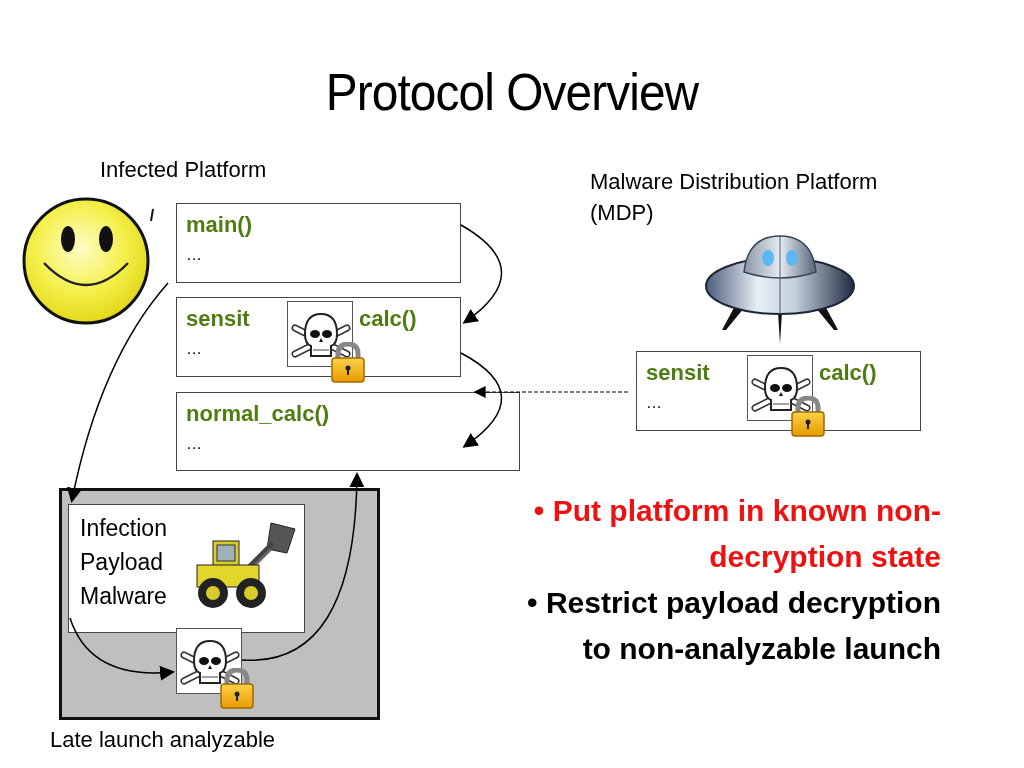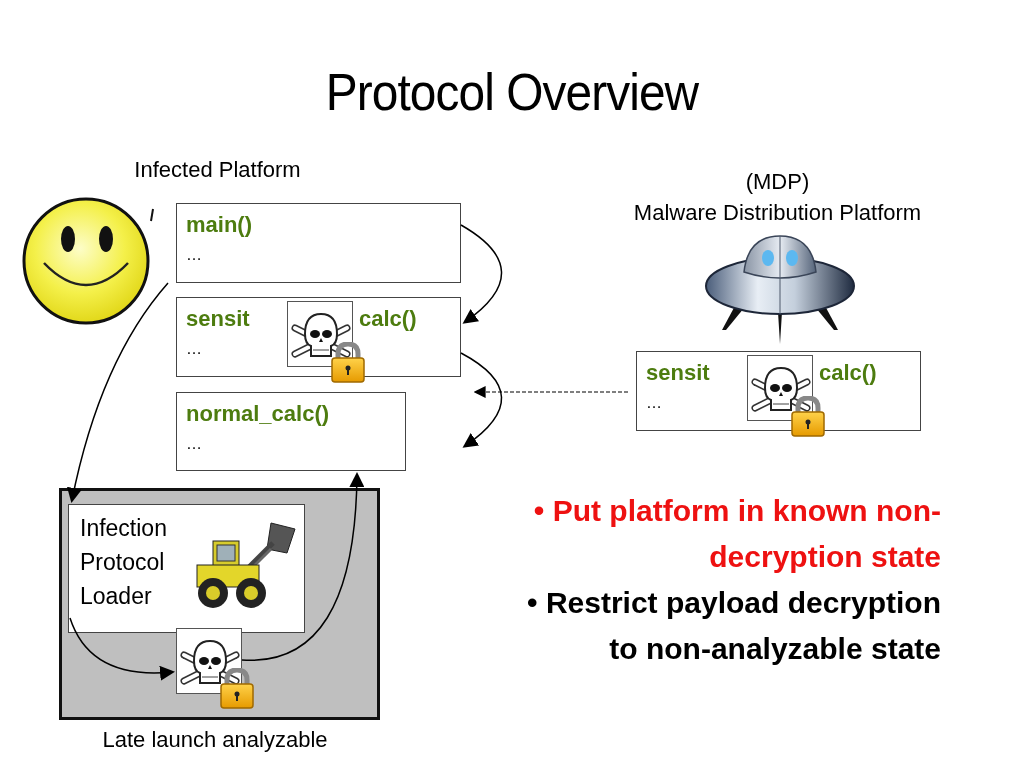--- a/index.html
+++ b/index.html
@@ -1,21 +1,21 @@
 <!DOCTYPE html>
 <html><head>
 <meta charset="utf-8">
 <style>
   html, body { margin: 0; padding: 0; }
   body { width: 1024px; height: 768px; background: #ffffff; position: relative; overflow: hidden;
          font-family: "Liberation Sans", sans-serif; }
   .abs { position: absolute; }
   .title { left: 0; top: 62px; width: 1024px; text-align: center; font-size: 52px; color: #000;
            font-family: "Liberation Sans", sans-serif; letter-spacing: -1px; transform: scaleX(0.92); }
-  .label { font-size: 22px; color: #000; font-family: "Liberation Sans", sans-serif; text-align: center; }
+  .label { font-size: 22px; color: #000; font-family: "Liberation Sans", sans-serif; }
   .codebox { background: #fff; border: 1.5px solid #444; box-sizing: border-box; }
   .code { font-family: Liberation Sans, sans-serif; font-weight: bold; font-size: 22px; color: #4d7c0f;
           position: absolute; left: 9px; top: 8px; white-space: pre; }
   .ellipsis { font-family: "Liberation Sans", sans-serif; font-size: 16px; position: absolute; left: 9px; top: 42px; }
   .skullbox { background: #fff; border: 1px solid #555; box-sizing: border-box; }
   .late { left: 59px; top: 488px; width: 321px; height: 232px; background: #bfbfbf;
           border: 3px solid #111; box-sizing: border-box; }
   .loaderbox { left: 68px; top: 504px; width: 237px; height: 129px; background: #fff; border: 1px solid #444; box-sizing: border-box; }
   .loadertext { font-size: 23px; line-height: 34px; position: absolute; left: 11px; top: 6px; }
   .bullets { left: 441px; top: 488px; width: 500px; font-size: 30px; font-weight: bold; line-height: 46px;
@@ -49,28 +49,28 @@
   <span class="code">main()</span>
   <span class="ellipsis">…</span>
 </div>
 
 <div class="abs codebox" style="left:176px; top:297px; width:285px; height:80px;">
   <span class="code">sensit</span>
   <span class="code" style="left:182px;">calc()</span>
   <span class="ellipsis">…</span>
 </div>
 
-<div class="abs codebox" style="left:176px; top:392px; width:230px; height:79px;">
+<div class="abs codebox" style="left:176px; top:392px; width:344px; height:79px;">
   <span class="code">normal_calc()</span>
   <span class="ellipsis">…</span>
 </div>
 
 <div class="abs label" style="left:590px; top:166px; width:375px; line-height:31px;">
+  <div>Malware Distribution Platform</div>
   <div>(MDP)</div>
-  <div>Malware Distribution Platform</div>
 </div>
 
 <svg class="abs" style="left:700px; top:232px;" width="160" height="112">
   <defs>
     <linearGradient id="ufob" x1="0" x2="1" y1="0" y2="0">
       <stop offset="0%" stop-color="#4a5d7a"></stop>
       <stop offset="35%" stop-color="#e8eef5"></stop>
       <stop offset="60%" stop-color="#c4cfdc"></stop>
       <stop offset="100%" stop-color="#1f2b40"></stop>
     </linearGradient>
@@ -93,22 +93,22 @@
 <div class="abs codebox" style="left:636px; top:351px; width:285px; height:80px;">
   <span class="code">sensit</span>
   <span class="code" style="left:182px;">calc()</span>
   <span class="ellipsis">…</span>
 </div>
 
 <div class="abs late"></div>
 <div class="abs loaderbox">
   <div class="loadertext">
     <div>Infection</div>
-    <div>Protocol</div>
-    <div>Loader</div>
+    <div>Payload</div>
+    <div>Malware</div>
   </div>
 
   <svg class="abs" style="left:118px; top:10px;" width="112" height="98">
     <path d="M84 8 L108 14 L100 38 L80 34 Z" fill="#555" stroke="#222" stroke-width="1"></path>
     <path d="M62 52 L86 28" stroke="#444" stroke-width="5"></path>
     <path d="M58 60 L84 34" stroke="#666" stroke-width="3"></path>
     <rect x="26" y="26" width="26" height="26" fill="#d7cc2c" stroke="#222" stroke-width="1"></rect>
     <rect x="30" y="30" width="18" height="16" fill="#9fb0b8" stroke="#333" stroke-width="1"></rect>
     <rect x="10" y="50" width="62" height="22" fill="#e3d62a" stroke="#222" stroke-width="1"></rect>
     <circle cx="26" cy="78" r="15" fill="#222"></circle>
@@ -189,15 +189,15 @@
 
 <div class="abs bullets">
   <div class="b1">
     <span>•</span>
     <span>Put platform in known non-</span><br>
     <span>decryption state</span>
   </div>
   <div class="b2">
     <span>•</span>
     <span>Restrict payload decryption</span><br>
-    <span>to non-analyzable state</span>
+    <span>to non-analyzable launch</span>
   </div>
 </div>
 
 </body></html>

